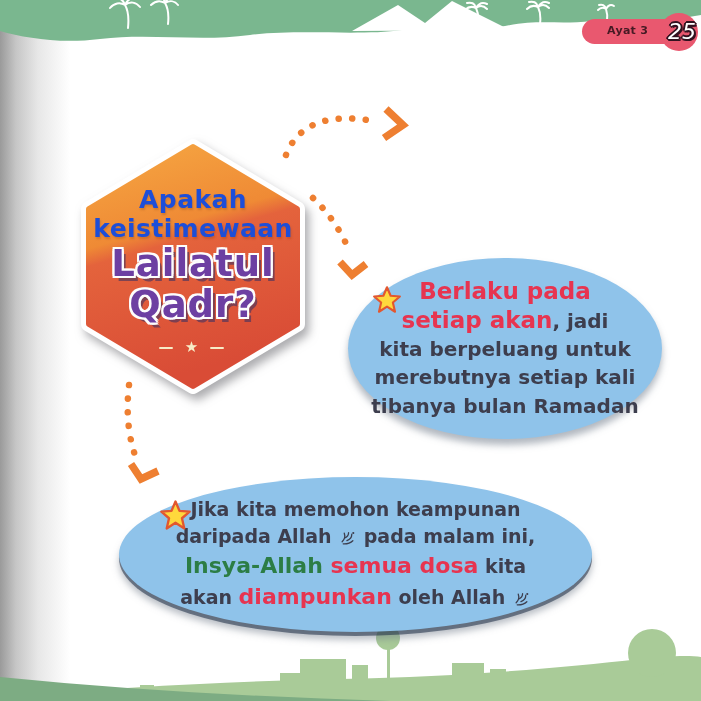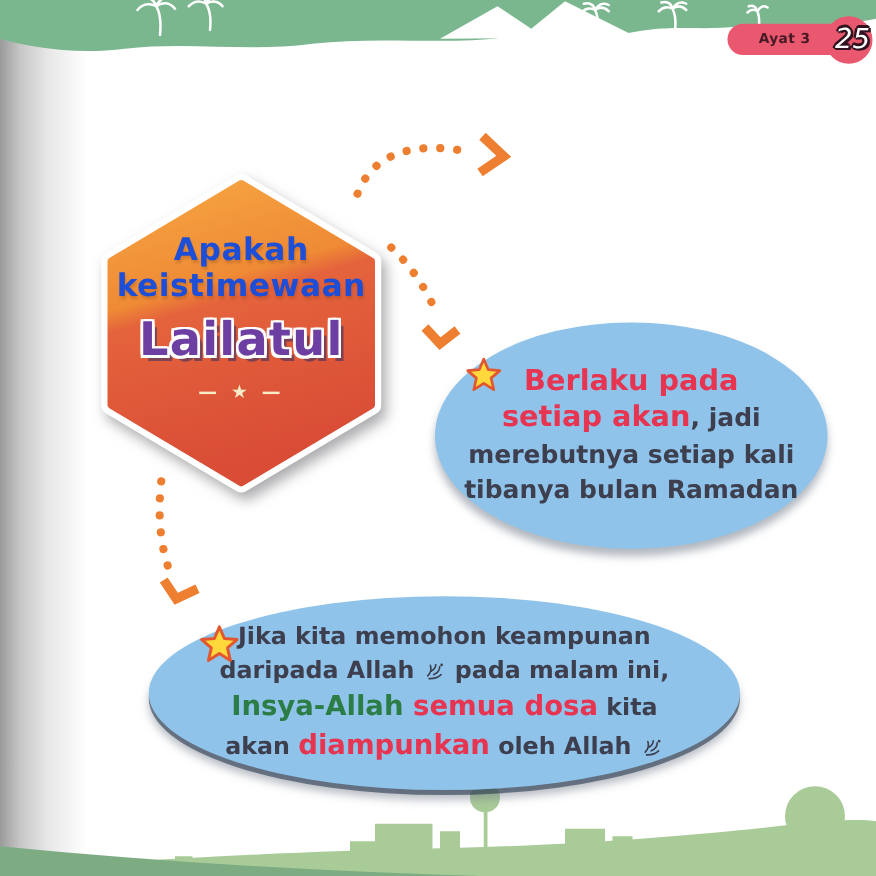--- a/index.html
+++ b/index.html
@@ -30,21 +30,21 @@
   .hex-wrap { position:absolute; left:74px; top:136px; width:238px; height:262px; }
   .hex-wrap svg.hexagon { position:absolute; left:0; top:0; filter:drop-shadow(4px 6px 5px rgba(90,90,95,.5)); }
   .hex-text { position:absolute; left:0; top:0; width:100%; height:100%;
     display:flex; flex-direction:column; align-items:center; text-align:center; padding-top:49px; box-sizing:border-box; }
   .hex-q { font-size:25px; font-weight:bold; color:#1d4ed8; line-height:1.16; letter-spacing:.4px;
     text-shadow:1px 2px 2px rgba(120,60,20,.25); }
   .hex-name { font-size:37px; font-weight:bold; color:#6d3fa2; line-height:1.12; letter-spacing:1px;
     text-shadow:-2px -2px 0 #fdfdfd, 2px -2px 0 #fdfdfd, -2px 2px 0 #fdfdfd, 2px 2px 0 #fdfdfd,
                  0 -2px 0 #fdfdfd, 0 2px 0 #fdfdfd, -2px 0 0 #fdfdfd, 2px 0 0 #fdfdfd,
                  4px 5px 0 rgba(45,46,102,.55); }
-  .hex-name.first { margin-top:8px; }
+  .hex-name.first { }
   .hex-divider { margin-top:12px; color:#f7ecc7; font-size:15px; font-weight:bold; letter-spacing:3px; }
 
   
   .bubble { position:absolute; background:#8fc3ea; display:flex; flex-direction:column;
     justify-content:center; align-items:center; text-align:center; }
   .bubble .line { white-space:pre-wrap; }
   .b1 { left:408px; top:88px; width:250px; height:132px; border-radius:50%;
         box-shadow:0 6px 7px rgba(115,125,140,.55); }
   .b2 { left:348px; top:258px; width:314px; height:181px; border-radius:157px / 91px;
         box-shadow:0 6px 7px rgba(115,125,140,.55); }
@@ -146,31 +146,33 @@
           <stop offset="1" stop-color="#d94c36"></stop>
         </linearGradient>
       </defs>
       <polygon points="119,11 223,73 223,188 119,250 15,188 15,73" fill="#ffffff" stroke="#ffffff" stroke-width="16" stroke-linejoin="round"></polygon>
       <polygon points="119,11 223,73 223,188 119,250 15,188 15,73" fill="url(#hexgrad)" stroke="url(#hexgrad)" stroke-width="6" stroke-linejoin="round"></polygon>
     </svg>
     <div class="hex-text">
       <span class="hex-q">Apakah</span>
       <span class="hex-q">keistimewaan</span>
       <span class="hex-name first">Lailatul</span>
+      <span class="hex-name">Qadr?</span>
       <span class="hex-divider">— ★ —</span>
     </div>
   </div>
 
 
   <div class="bubble b2">
     <svg class="star-abs" width="30" height="30">
         <use href="#star"></use>
       </svg>
     <div class="line fs23 t-red">Berlaku pada</div>
     <div class="line fs23"><span class="t-red">setiap akan</span><span class="t-dark fs20">, jadi</span></div>
+    <div class="line fs20 t-dark">kita berpeluang untuk</div>
     <div class="line fs20 t-dark">merebutnya setiap kali</div>
     <div class="line fs20 t-dark">tibanya bulan Ramadan</div>
   </div>
 
   <div class="bubble b3">
     <svg class="star-abs" width="33" height="33">
         <use href="#star"></use>
       </svg>
     <div class="line fs19 t-dark">Jika kita memohon keampunan</div>
     <div class="line fs19 t-dark"><span>daripada Allah </span><svg class="swt" width="15" height="14">

